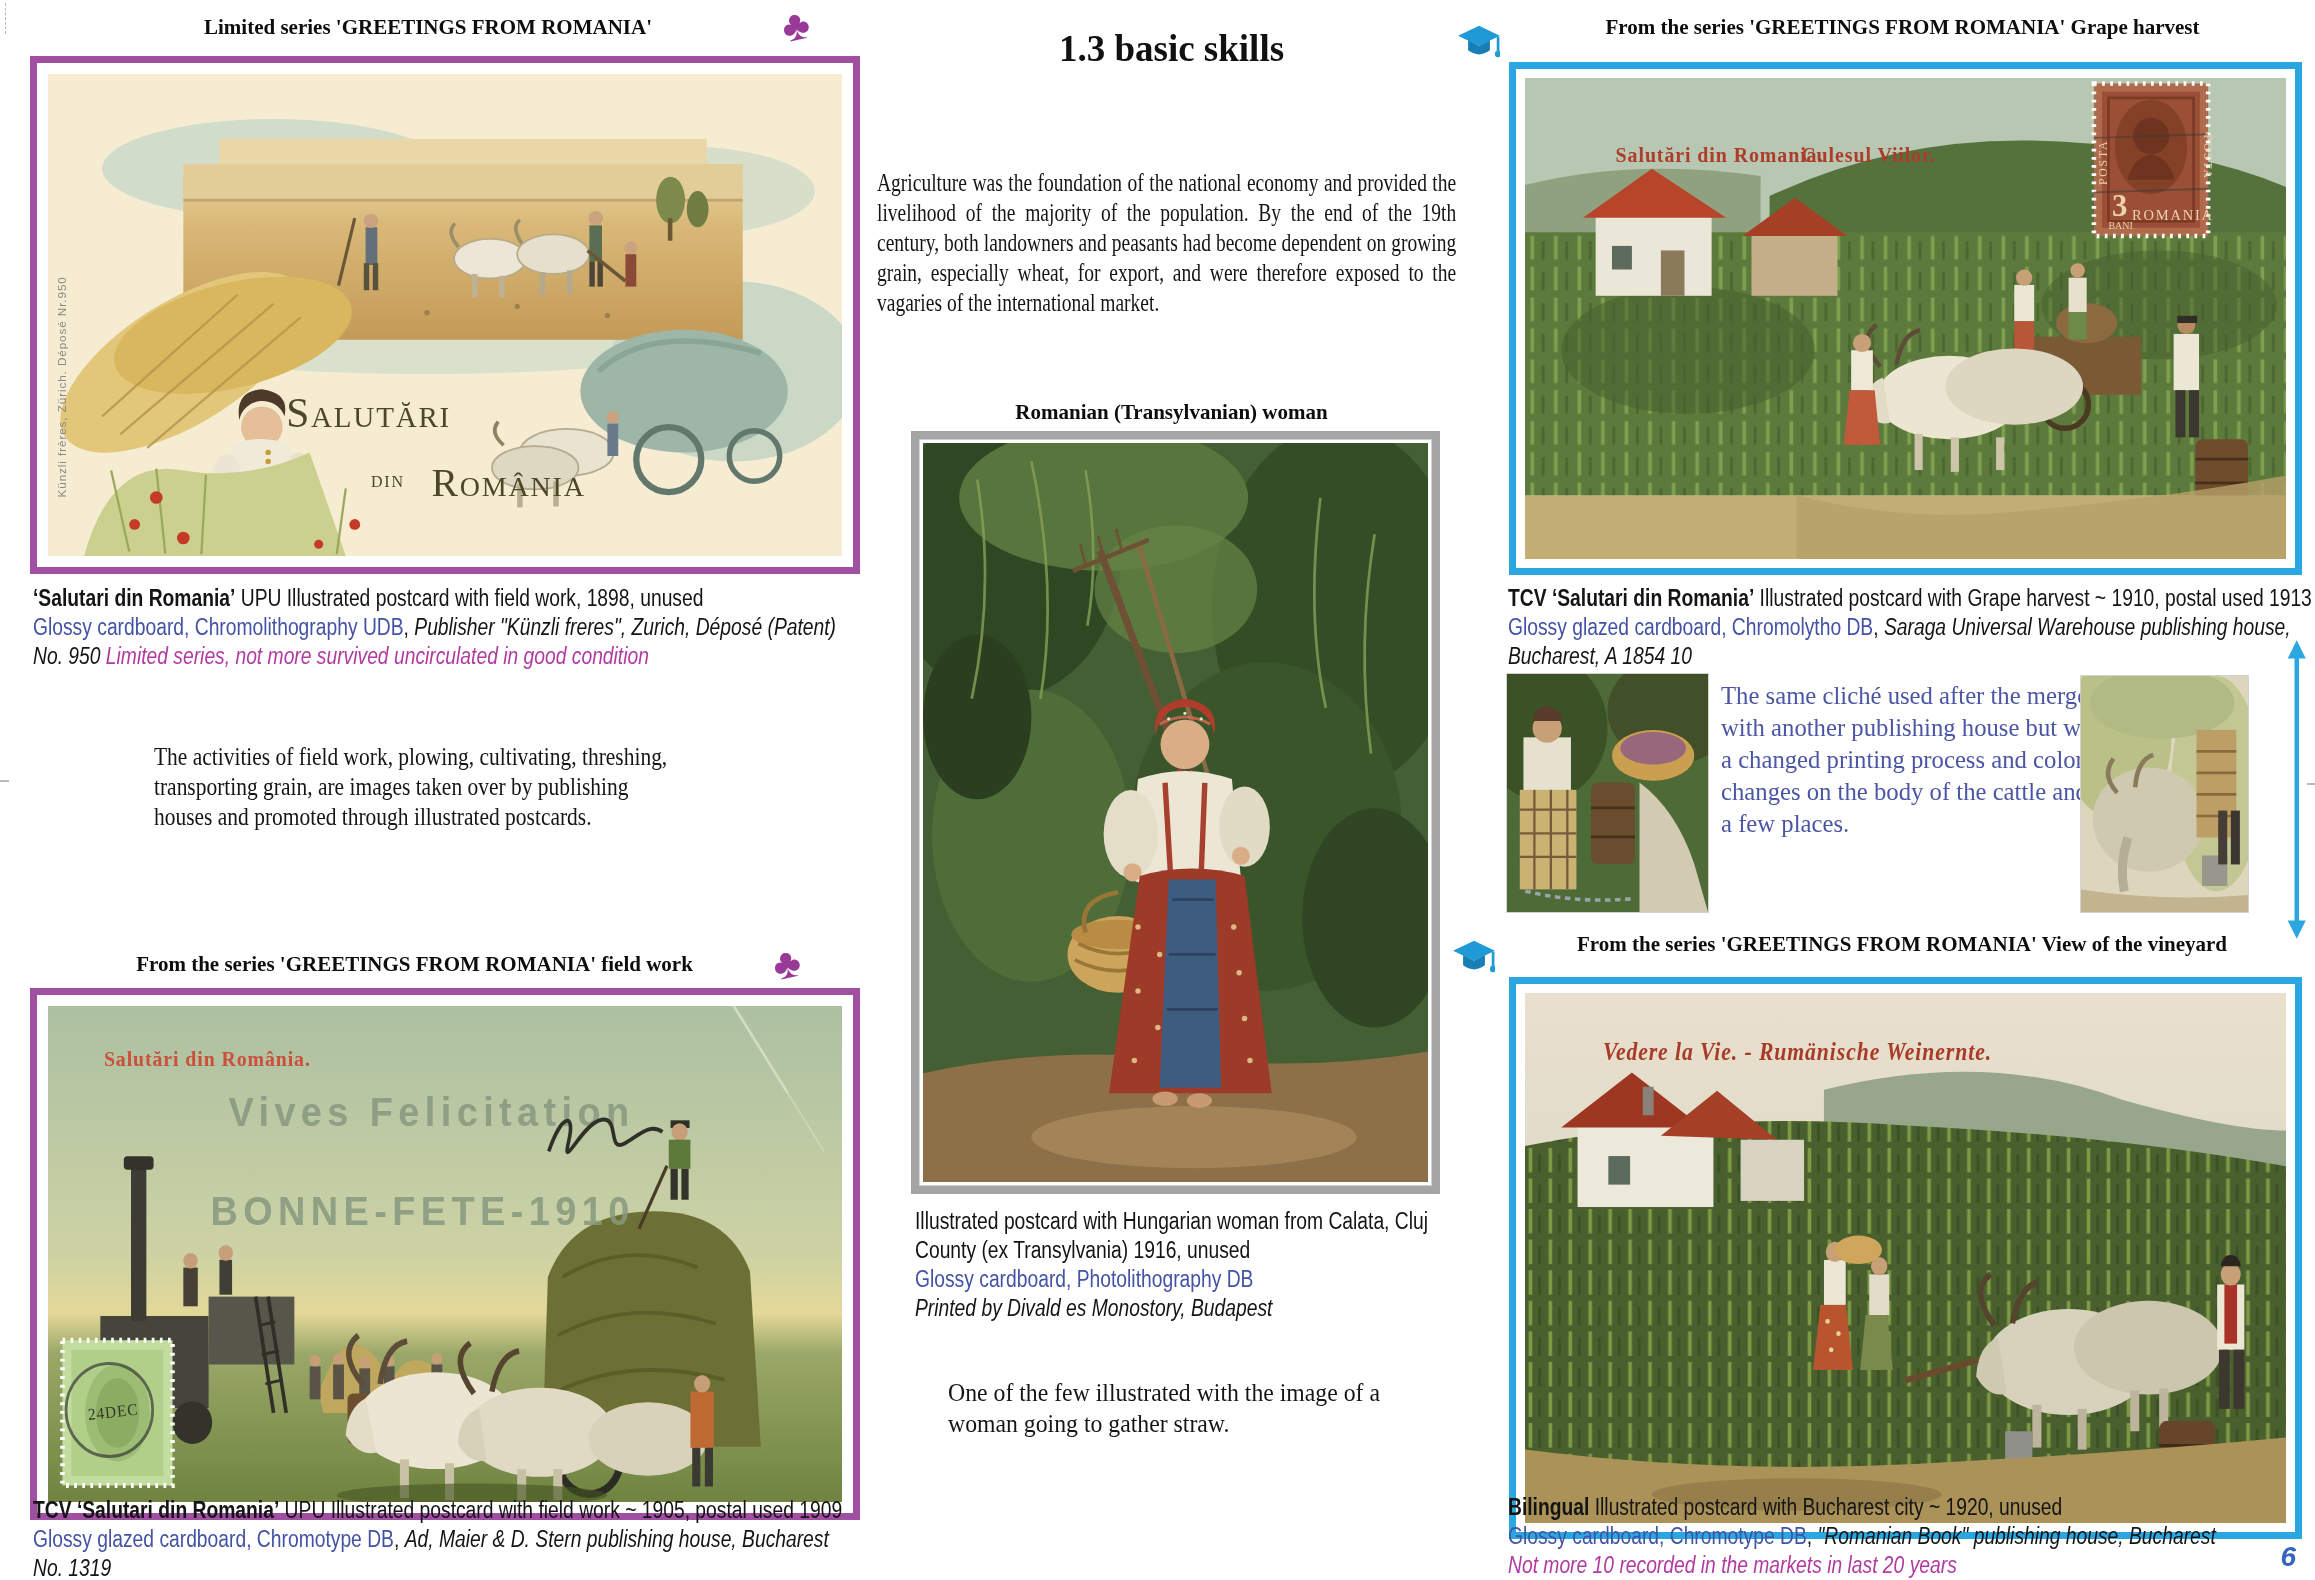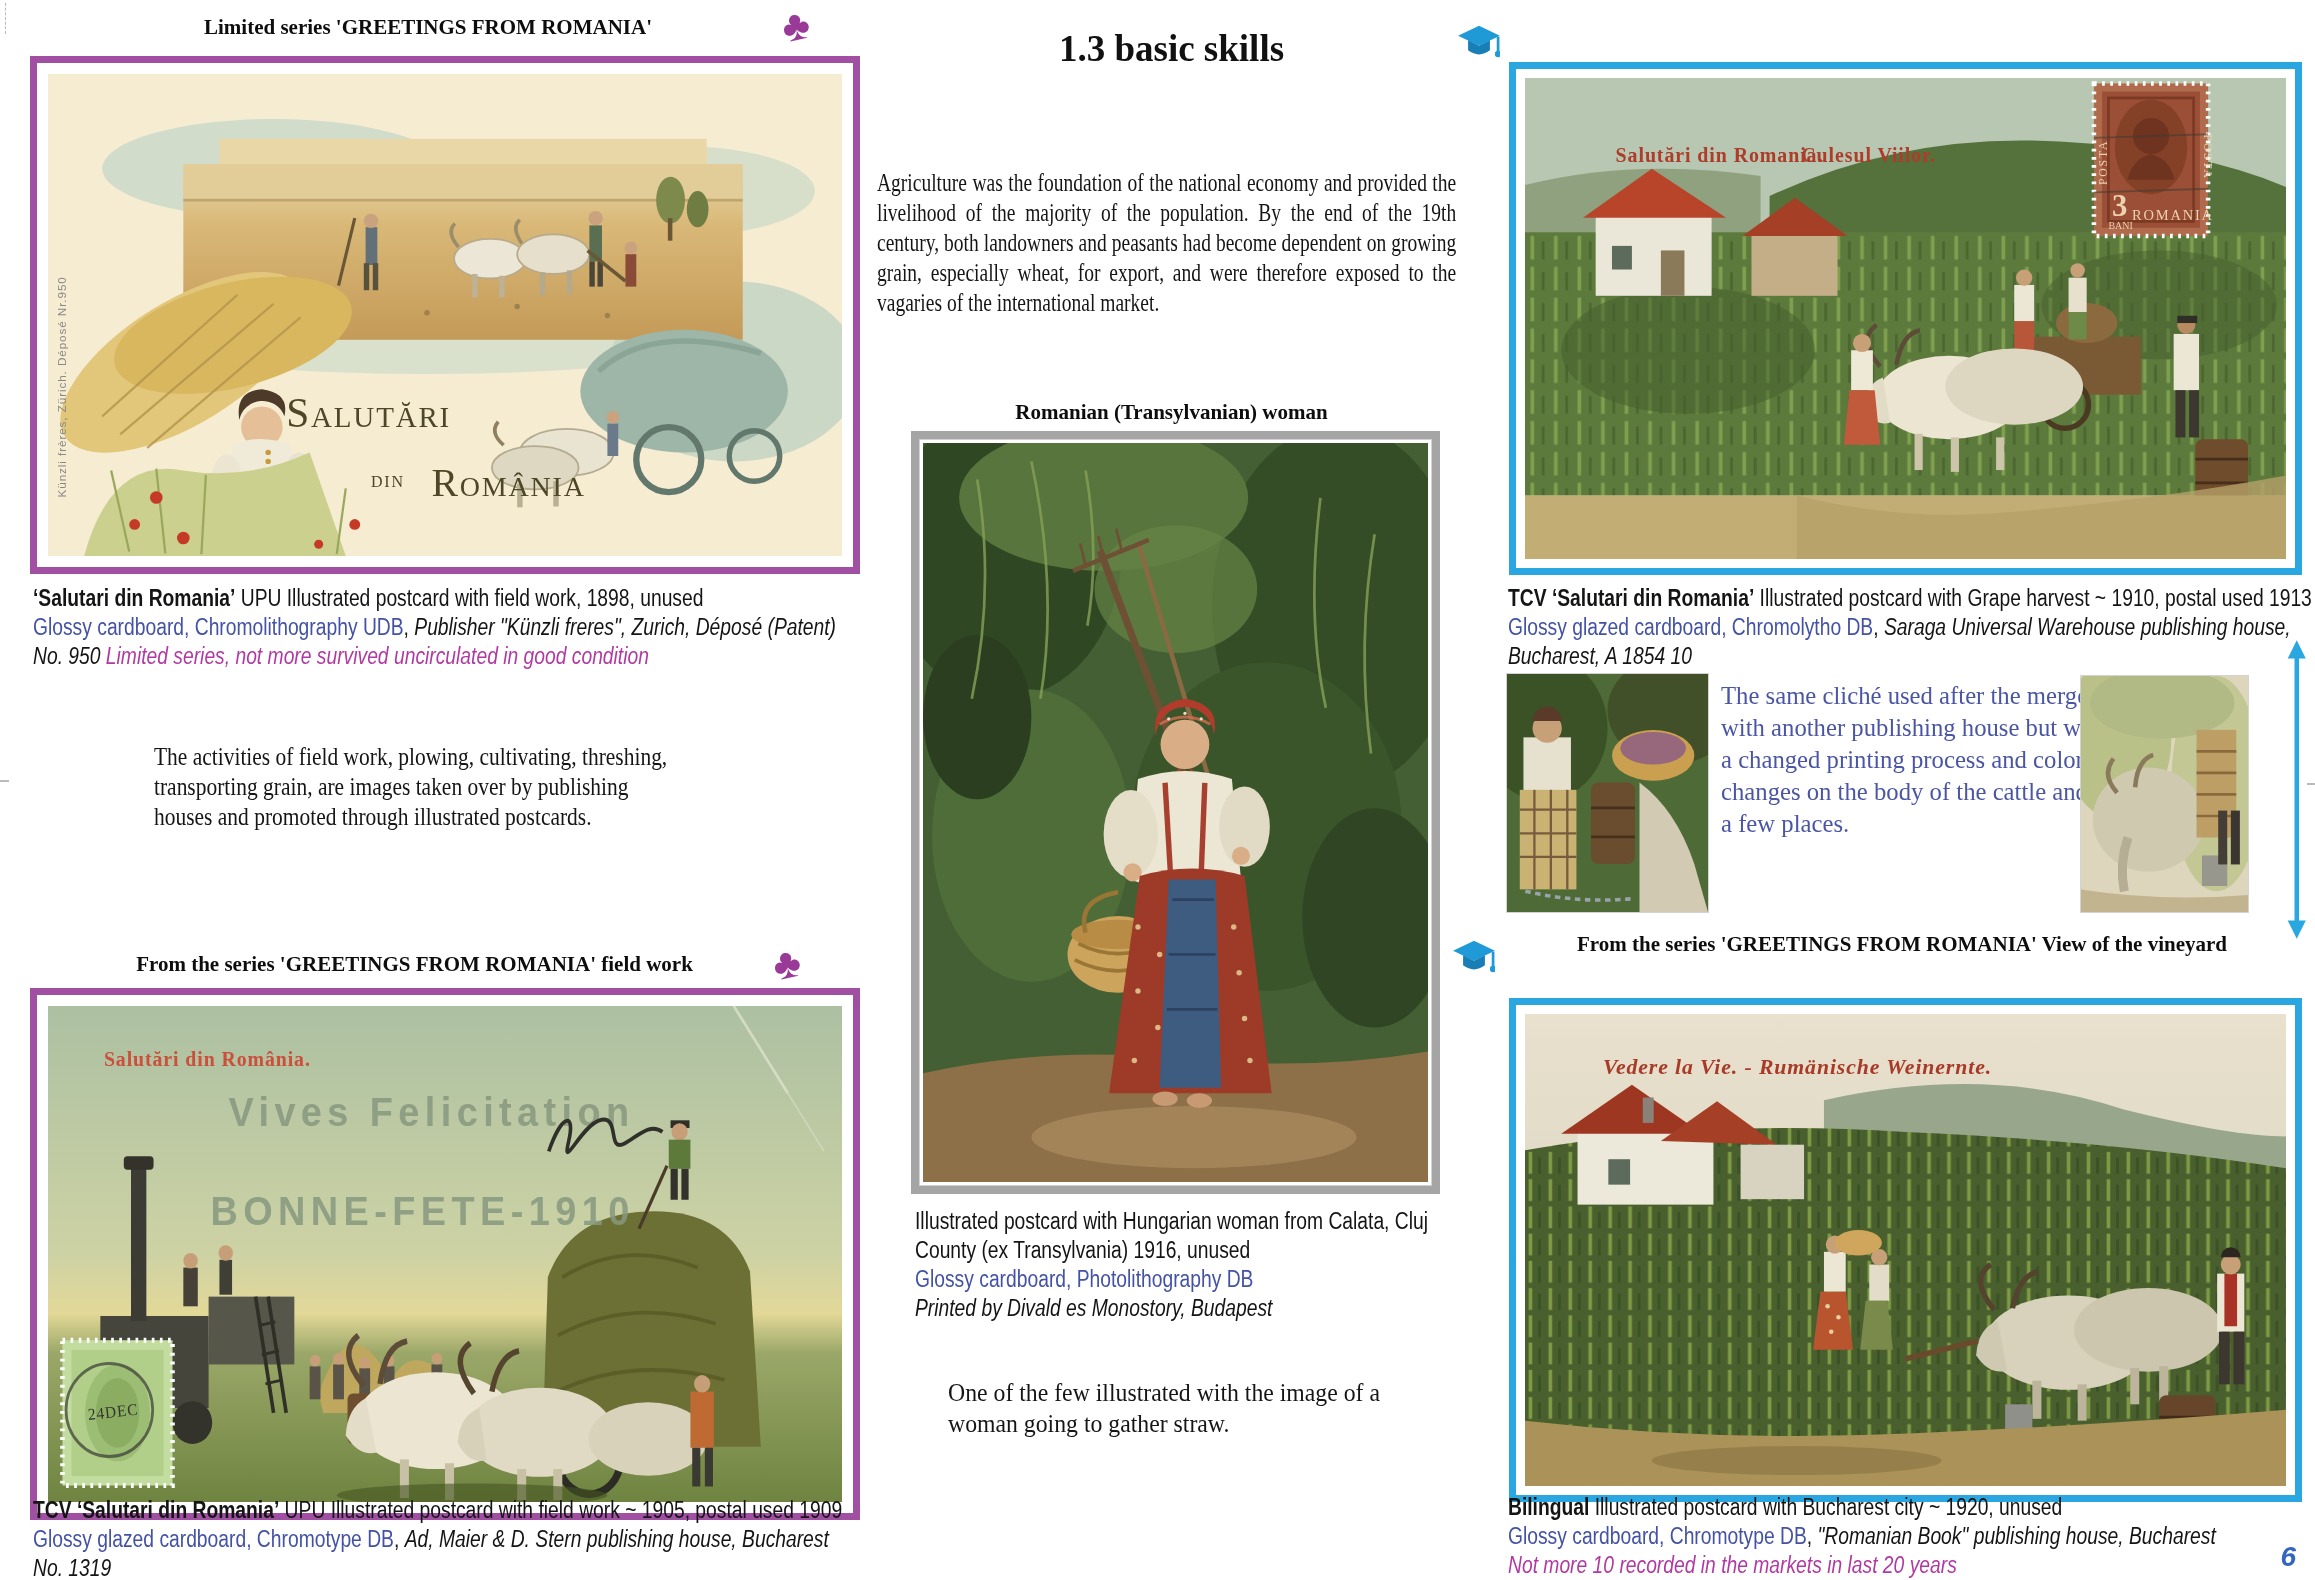--- a/index.html
+++ b/index.html
@@ -363,20 +363,21 @@
   </div>
 
   <div class="abs serif-block" style="left:948px;top:1377px;width:498px;font-size:25px;line-height:31px;transform:scaleX(.95);">One of the few illustrated with the image of a woman going to gather straw.</div>
 
   <svg class="abs" style="left:1458px;top:23.5px;" width="42" height="40" viewBox="0 0 46 44">
     <polygon points="23,2 46,13 23,24 0,13" fill="#1f9ad6"></polygon>
     <path d="M11,18 v11 q12,9 24,0 v-11 l-12,6z" fill="#177fb5"></path>
     <path d="M44,14 v16" stroke="#1f9ad6" stroke-width="3"></path>
     <circle cx="44" cy="33" r="3.5" fill="#1f9ad6"></circle>
   </svg>
+  <div class="abs sec-title" style="left:1502px;top:14.5px;width:801px;">From the series 'GREETINGS FROM ROMANIA' Grape harvest</div>
 
   <div class="abs card card-cyan" style="left:1509px;top:62px;width:793px;height:513px;">
     <svg viewBox="0 0 840 530" preserveAspectRatio="none">
       <defs>
         <pattern id="vines" width="26" height="34" patternUnits="userSpaceOnUse">
           <rect width="26" height="34" fill="#5d7a3d"></rect>
           <path d="M8,4 v26" stroke="#7fa04f" stroke-width="4"></path>
           <path d="M20,10 v20" stroke="#4b6630" stroke-width="3"></path>
         </pattern>
       </defs>
@@ -530,21 +531,21 @@
   </svg>
 
   <svg class="abs" style="left:1453px;top:939px;" width="42" height="40" viewBox="0 0 46 44">
     <polygon points="23,2 46,13 23,24 0,13" fill="#1f9ad6"></polygon>
     <path d="M11,18 v11 q12,9 24,0 v-11 l-12,6z" fill="#177fb5"></path>
     <path d="M44,14 v16" stroke="#1f9ad6" stroke-width="3"></path>
     <circle cx="44" cy="33" r="3.5" fill="#1f9ad6"></circle>
   </svg>
   <div class="abs sec-title" style="left:1497px;top:932px;width:810px;">From the series 'GREETINGS FROM ROMANIA' View of the vineyard</div>
 
-  <div class="abs card card-cyan" style="left:1509px;top:977px;width:793px;height:504px;margin-top:21px;">
+  <div class="abs card card-cyan" style="left:1509px;top:977px;width:793px;height:562px;">
     <svg viewBox="0 0 840 520" preserveAspectRatio="none">
       <defs>
         <linearGradient id="g4" x1="0" x2="0" y1="0" y2="1">
             <stop offset="0" stop-color="#e9e0cd"></stop>
             <stop offset="1" stop-color="#cfd2be"></stop>
           </linearGradient>
         <pattern id="vines2" width="22" height="30" patternUnits="userSpaceOnUse">
           <rect width="22" height="30" fill="#49602e"></rect>
           <path d="M6,2 v24" stroke="#7e9a44" stroke-width="4"></path>
           <path d="M16,8 v18" stroke="#395124" stroke-width="3"></path>

